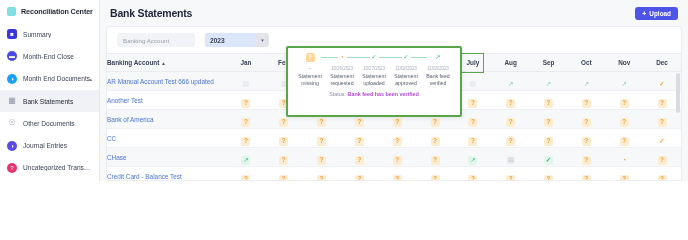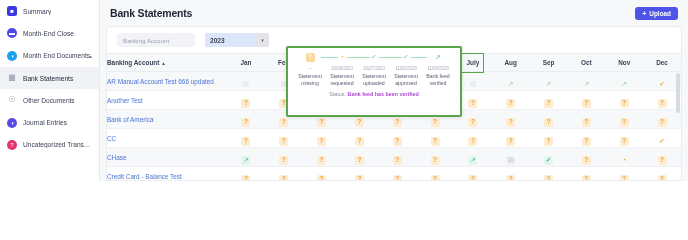--- a/index.html
+++ b/index.html
@@ -273,20 +273,24 @@
     width: 4px; height: 40px;
     background: #d9dbe2; border-radius: 2px;
   }
 </style>
 </head>
 <body>
 
 <div id="app">
 
   <div id="sidebar">
+    <div class="brand">
+      <div class="brand-mark"></div>
+      <div class="brand-text">Reconciliation Center</div>
+    </div>
 
     <div class="nav-item">
       <span class="nav-ico sq" style="background:#3a37e0">■</span>
       <span class="nav-label">Summary</span>
     </div>
 
     <div class="nav-item">
       <span class="nav-ico" style="background:#4b49e8">▬</span>
       <span class="nav-label">Month-End Close</span>
     </div>

